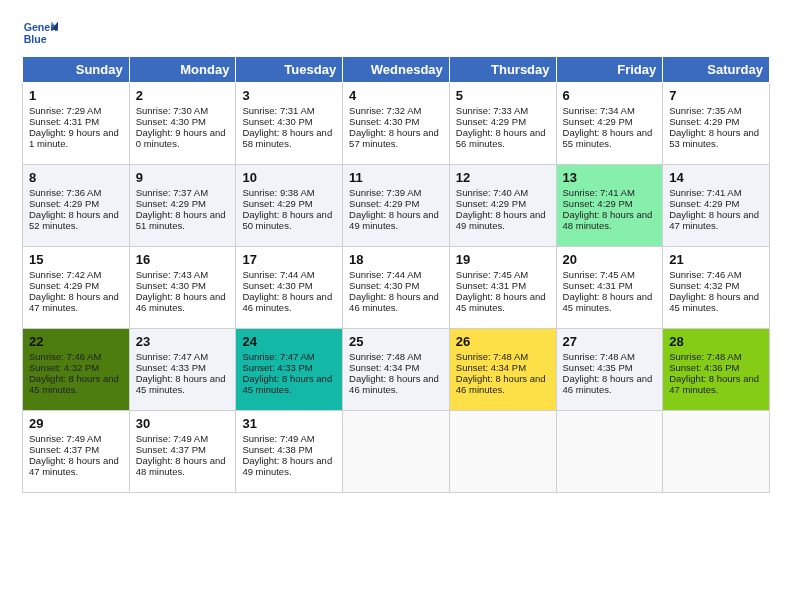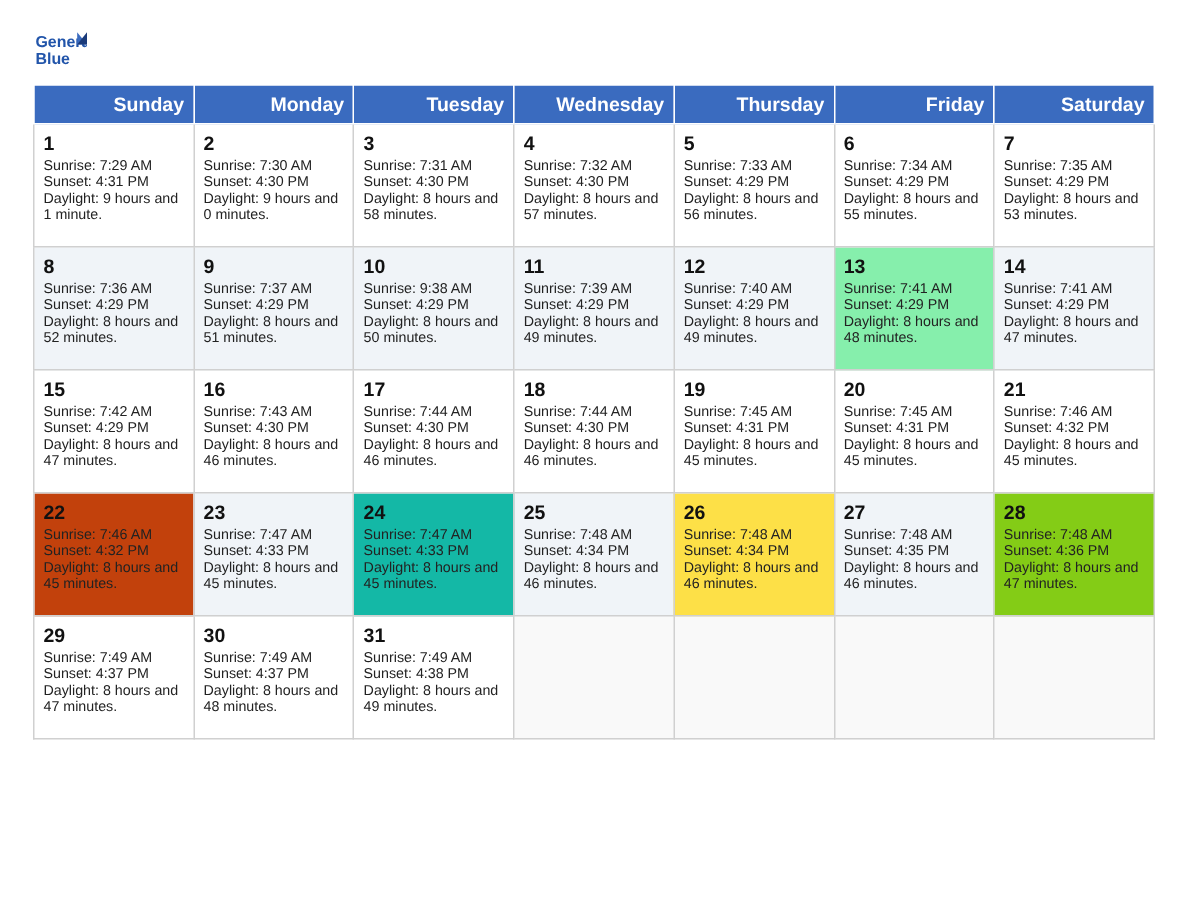--- a/index.html
+++ b/index.html
@@ -239,21 +239,21 @@
         <span>Daylight: 8 hours and 45 minutes.</span>
       </td>
           <td>
         <span class="day-num">21</span>
         <span>Sunrise: 7:46 AM</span><br>
         <span>Sunset: 4:32 PM</span><br>
         <span>Daylight: 8 hours and 45 minutes.</span>
       </td>
         </tr>
         <tr>
-          <td style="background: #c2410c;">
+          <td style="background: #4d7c0f;">
         <span class="day-num">22</span>
         <span>Sunrise: 7:46 AM</span><br>
         <span>Sunset: 4:32 PM</span><br>
         <span>Daylight: 8 hours and 45 minutes.</span>
       </td>
           <td style="background: rgb(240, 244, 248); margin-top: 20px;">
         <span class="day-num">23</span>
         <span>Sunrise: 7:47 AM</span><br>
         <span>Sunset: 4:33 PM</span><br>
         <span>Daylight: 8 hours and 45 minutes.</span>

